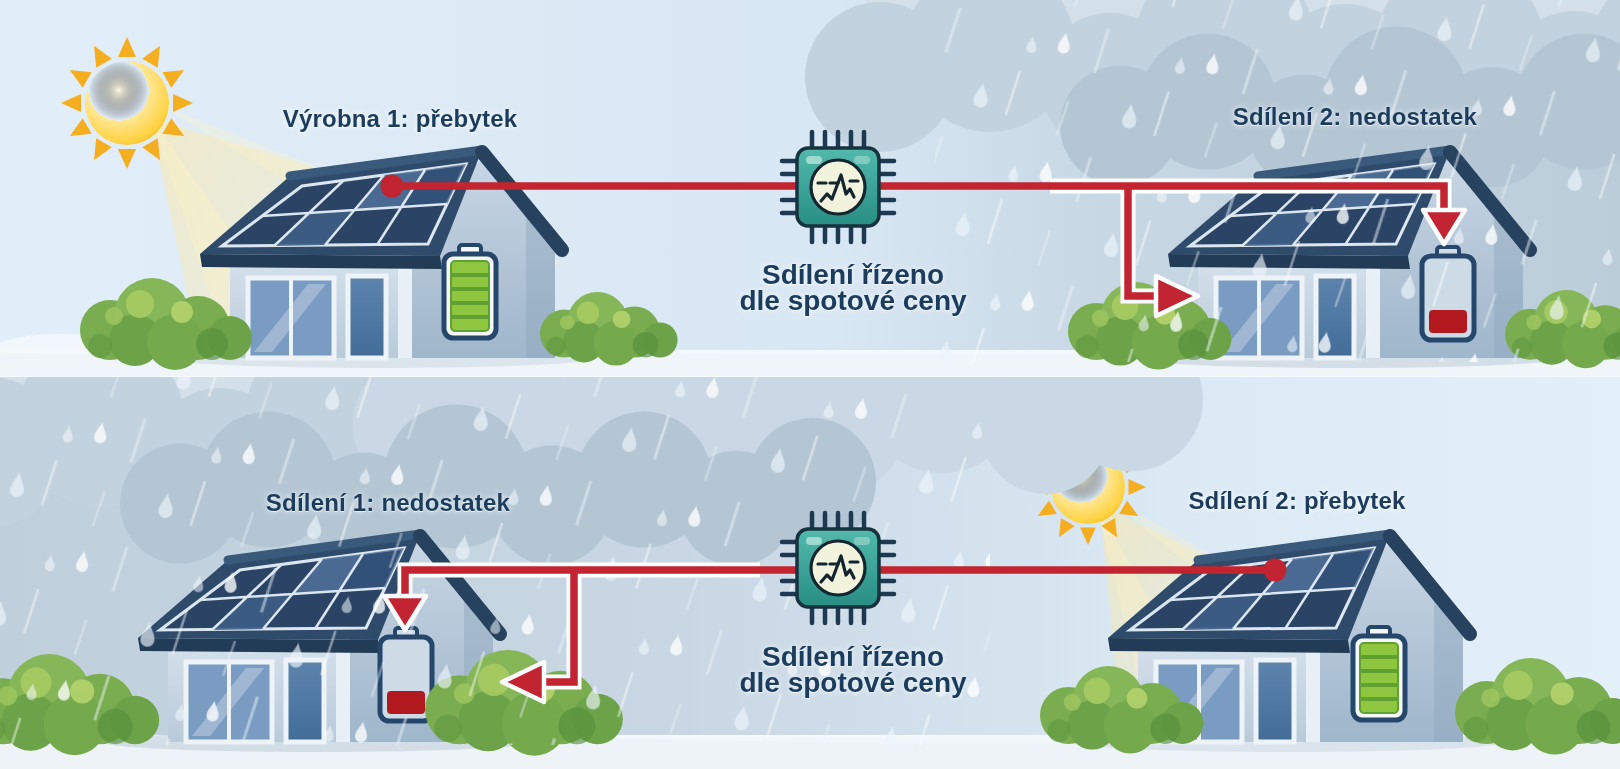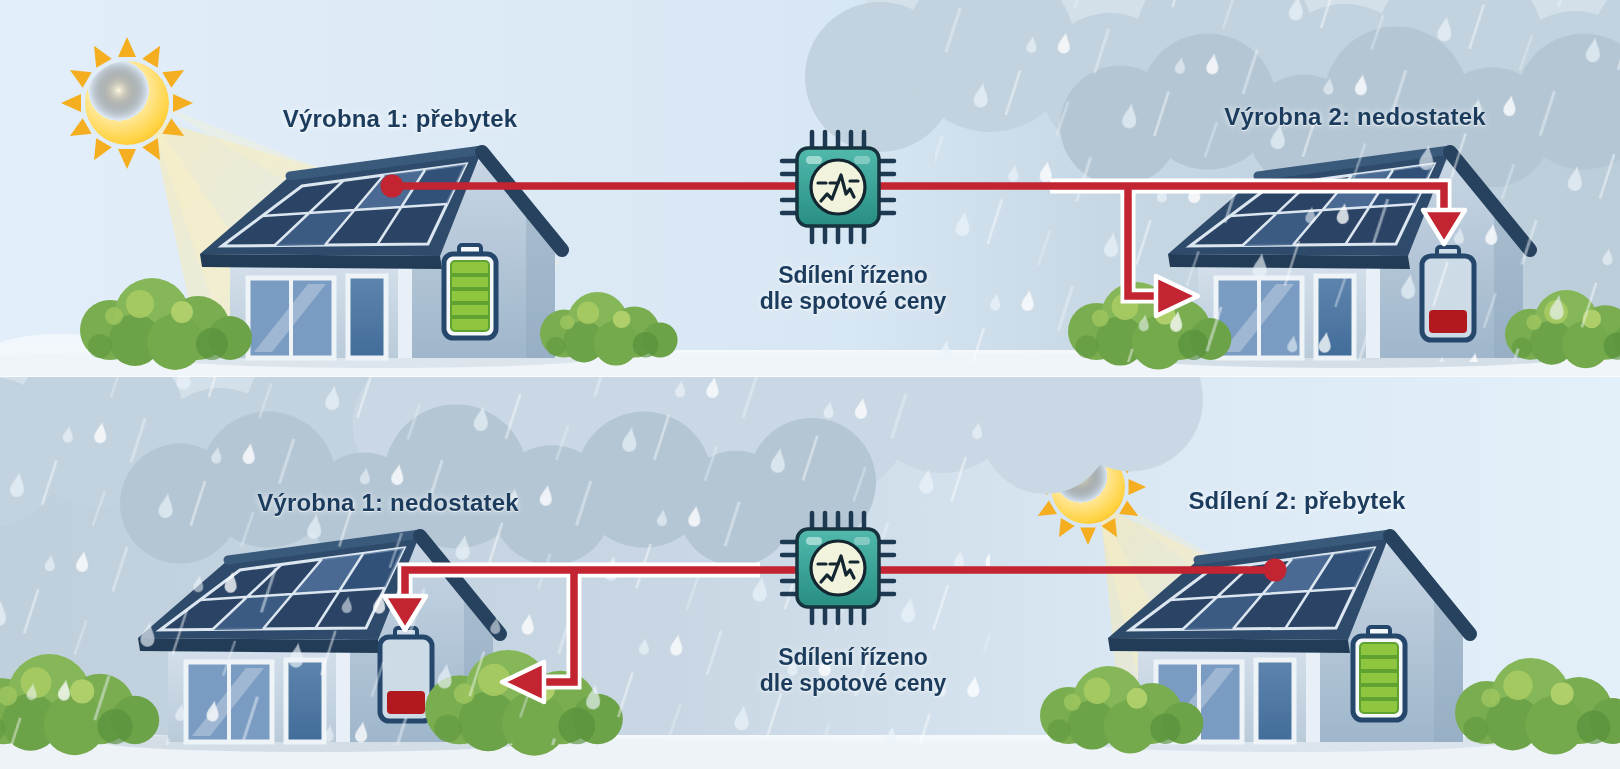--- a/index.html
+++ b/index.html
@@ -3,21 +3,21 @@
 <meta charset="utf-8">
 <style>
   html,body{margin:0;padding:0;background:#ffffff;}
   .stage{position:relative;width:1620px;height:769px;overflow:hidden;
          font-family:"Liberation Sans", sans-serif;background:#dce8f3;}
   .stage svg{position:absolute;left:0;top:0;display:block;}
   .label{position:absolute;transform:translateX(-50%);white-space:nowrap;
          font-size:24px;font-weight:bold;color:#1c3c5e;letter-spacing:.2px;
          text-shadow:0 1px 0 rgba(255,255,255,.6), 0 0 6px rgba(255,255,255,.85);}
   .caption{position:absolute;transform:translateX(-50%);text-align:center;
-         font-size:23px;font-weight:bold;color:#1c3c5e;line-height:26px;
+         font-size:28px;font-weight:bold;color:#1c3c5e;line-height:26px;
          text-shadow:0 1px 0 rgba(255,255,255,.6), 0 0 6px rgba(255,255,255,.8);}
 </style>
 </head>
 <body>
 
 <div class="stage">
 <svg width="1620" height="769" viewBox="0 0 1620 769">
   <defs>
     <clipPath id="clipTop">
           <rect x="0" y="0" width="1620" height="377"></rect>
@@ -286,24 +286,24 @@
       <path d="M574,570 V682 H542" stroke="#c22531" stroke-width="7.5" fill="none"></path>
       <polygon points="384,596 426,596 405,630" fill="#c22531" stroke="#ffffff" stroke-width="4.5" stroke-linejoin="round"></polygon>
       <polygon points="544,662 544,702 502,682" fill="#c22531" stroke="#ffffff" stroke-width="4.5" stroke-linejoin="round"></polygon>
       <circle cx="1275" cy="570" r="11.5" fill="#c22531"></circle>
     </g>
     <use href="#chipG" transform="translate(838,568)"></use>
   </g>
 </svg>
 
 <div class="label" style="left:400px;top:105px;">Výrobna 1: přebytek</div>
-<div class="label" style="left:1355px;top:103px;">Výrobna 2: nedostatek</div>
+<div class="label" style="left:1355px;top:103px;">Sdílení 2: nedostatek</div>
 <div class="caption" style="left:853px;top:262px;">
   <div>Sdílení řízeno</div>
   <div>dle spotové ceny</div>
 </div>
-<div class="label" style="left:388px;top:489px;">Výrobna 1: nedostatek</div>
+<div class="label" style="left:388px;top:489px;">Sdílení 1: nedostatek</div>
 <div class="label" style="left:1297px;top:487px;">Sdílení 2: přebytek</div>
 <div class="caption" style="left:853px;top:644px;">
   <div>Sdílení řízeno</div>
   <div>dle spotové ceny</div>
 </div>
 </div>
 
 </body></html>

